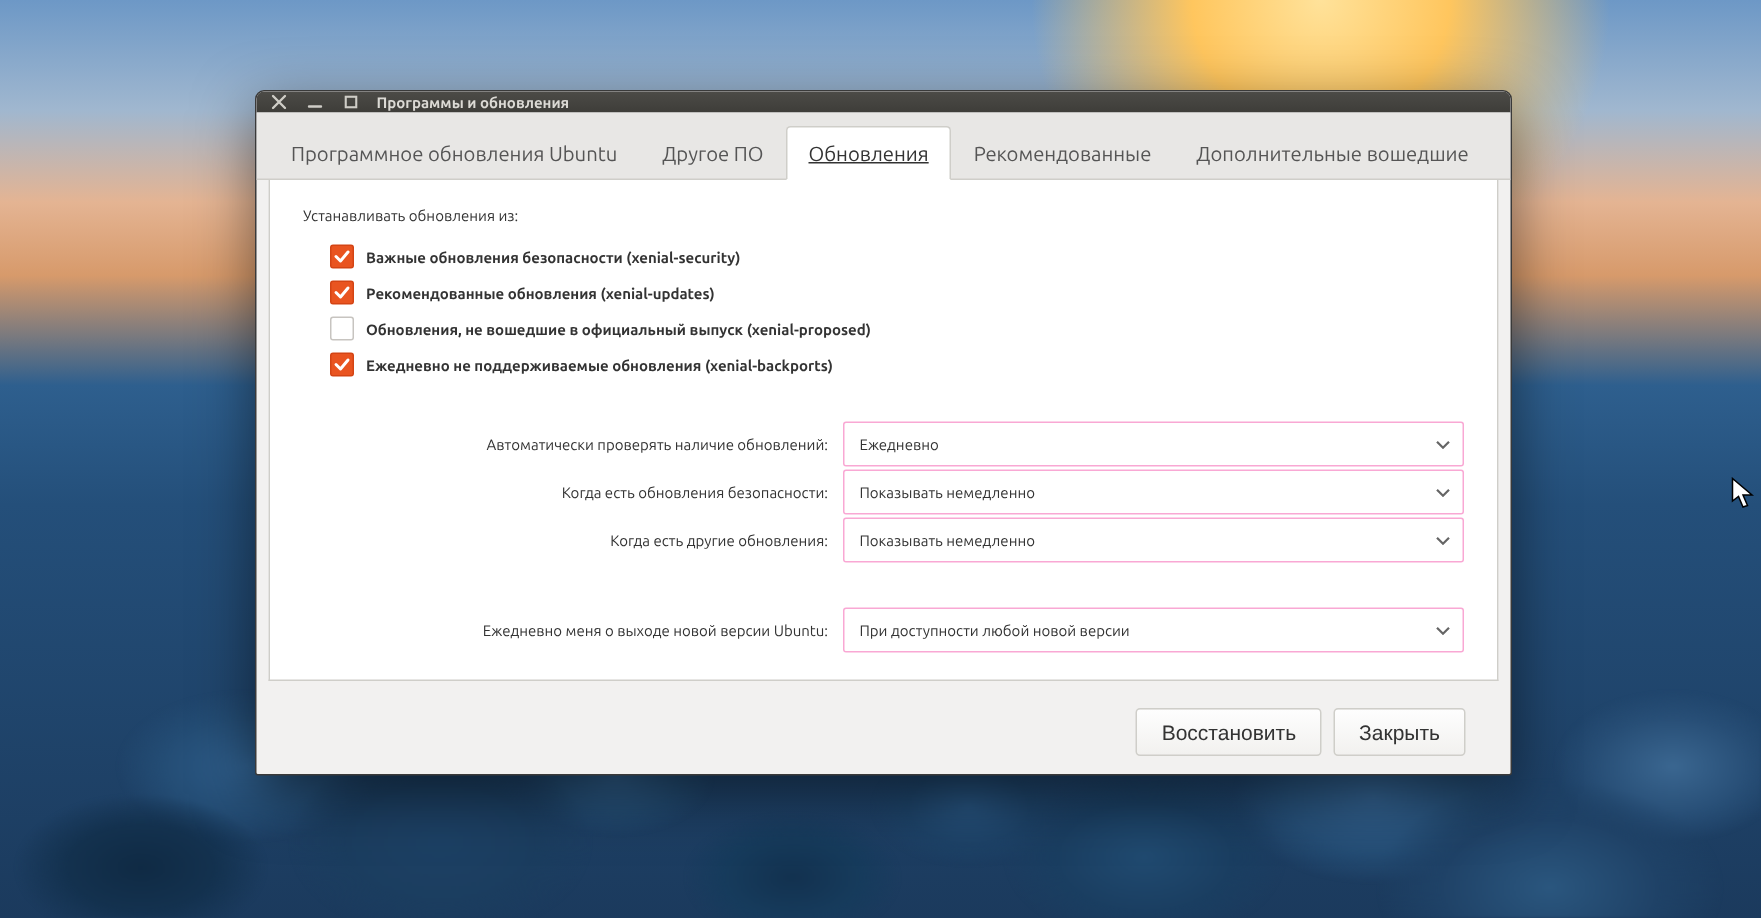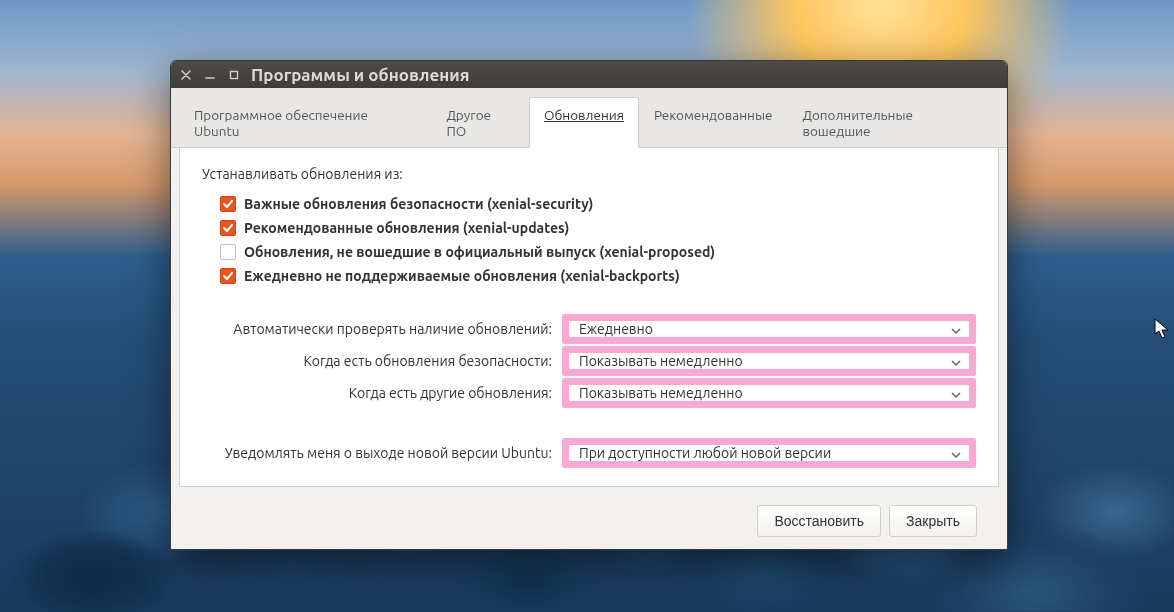--- a/index.html
+++ b/index.html
@@ -37,28 +37,28 @@
     top: 60px;
     width: 838px;
     background: #f2f1f0;
     border: 1px solid #3a3a3a;
     border-radius: 6px 6px 2px 2px;
     box-shadow: 0 12px 40px rgba(0,0,0,0.5);
     overflow: hidden;
   }
 
   .titlebar {
-    height: 27px;
+    height: 14px;
     background: linear-gradient(180deg,#4c4b47 0%,#3e3d39 100%);
     display: flex;
     align-items: center;
     padding: 0 8px;
     gap: 10px;
     color: #dcdad5;
-    font-size: 17px;
+    font-size: 10px;
     font-weight: 600;
   }
   .win-btn {
     width: 14px; height: 14px;
     display: flex; align-items: center; justify-content: center;
     color: #cfcdc7;
     font-size: 12px;
     cursor: pointer;
   }
   .win-btn svg { display:block; }
@@ -88,21 +88,21 @@
     border-radius: 3px 3px 0 0;
     text-decoration: underline;
   }
 
   .panel {
     background: #ffffff;
     padding: 18px 22px 18px 22px;
     border: 1px solid #cfcec9;
     border-top: none;
     margin: 0 8px 8px 8px;
-    font-size: 14px;
+    font-size: 10px;
     color: #333;
   }
 
   .section-title { margin-bottom: 10px; }
   .checkrow {
     display: flex;
     align-items: center;
     gap: 8px;
     padding: 4px 0 4px 18px;
     font-weight: bold;
@@ -131,21 +131,21 @@
     row-gap: 2px;
     align-items: center;
   }
   .form-label {
     text-align: right;
     padding-right: 10px;
     color: #333;
   }
   .combo {
     position: relative;
-    border: 7px solid #f9a8d4;
+    border: 1px solid #f9a8d4;
     border-radius: 2px;
     background: #fff;
     height: 30px;
     display: flex;
     align-items: center;
     padding: 0 28px 0 10px;
     cursor: pointer;
     color: #333;
   }
   .combo .caret {
@@ -203,21 +203,21 @@
       </span>
       <span class="win-btn">
         <svg width="10" height="10" viewBox="0 0 10 10">
             <rect x="1.5" y="1.5" width="7" height="7" fill="none" stroke="#cfcdc7" stroke-width="1.4"></rect>
           </svg>
       </span>
       <span>Программы и обновления</span>
     </div>
 
     <div class="tabs">
-      <div class="tab">Программное обеспечение Ubuntu</div>
+      <div class="tab">Программное обновления Ubuntu</div>
       <div class="tab">Другое ПО</div>
       <div class="tab active">Обновления</div>
       <div class="tab">Рекомендованные</div>
       <div class="tab">Дополнительные вошедшие</div>
     </div>
 
     <div class="panel">
       <div class="section-title">Устанавливать обновления из:</div>
 
       <div class="checkrow">
@@ -277,21 +277,21 @@
           <span>Показывать немедленно</span>
           <span class="caret">
             <svg width="10" height="6" viewBox="0 0 10 6">
                 <path d="M1 1 L5 5 L9 1" stroke="#666" stroke-width="1.5" fill="none"></path>
               </svg>
           </span>
         </div>
 
         <div class="spacer-row"></div>
 
-        <div class="form-label">Уведомлять меня о выходе новой версии Ubuntu:</div>
+        <div class="form-label">Ежедневно меня о выходе новой версии Ubuntu:</div>
         <div class="combo">
           <span>При доступности любой новой версии</span>
           <span class="caret">
             <svg width="10" height="6" viewBox="0 0 10 6">
                 <path d="M1 1 L5 5 L9 1" stroke="#666" stroke-width="1.5" fill="none"></path>
               </svg>
           </span>
         </div>
       </div>
     </div>

